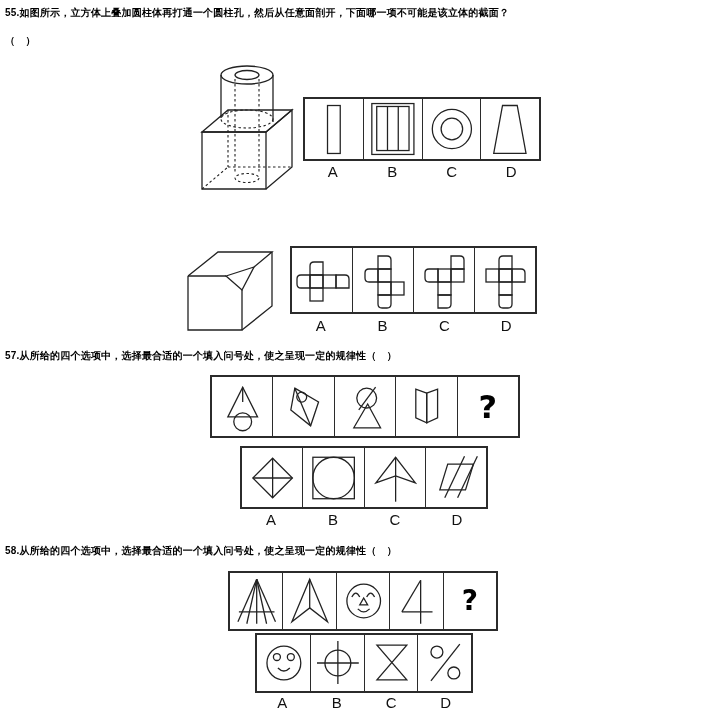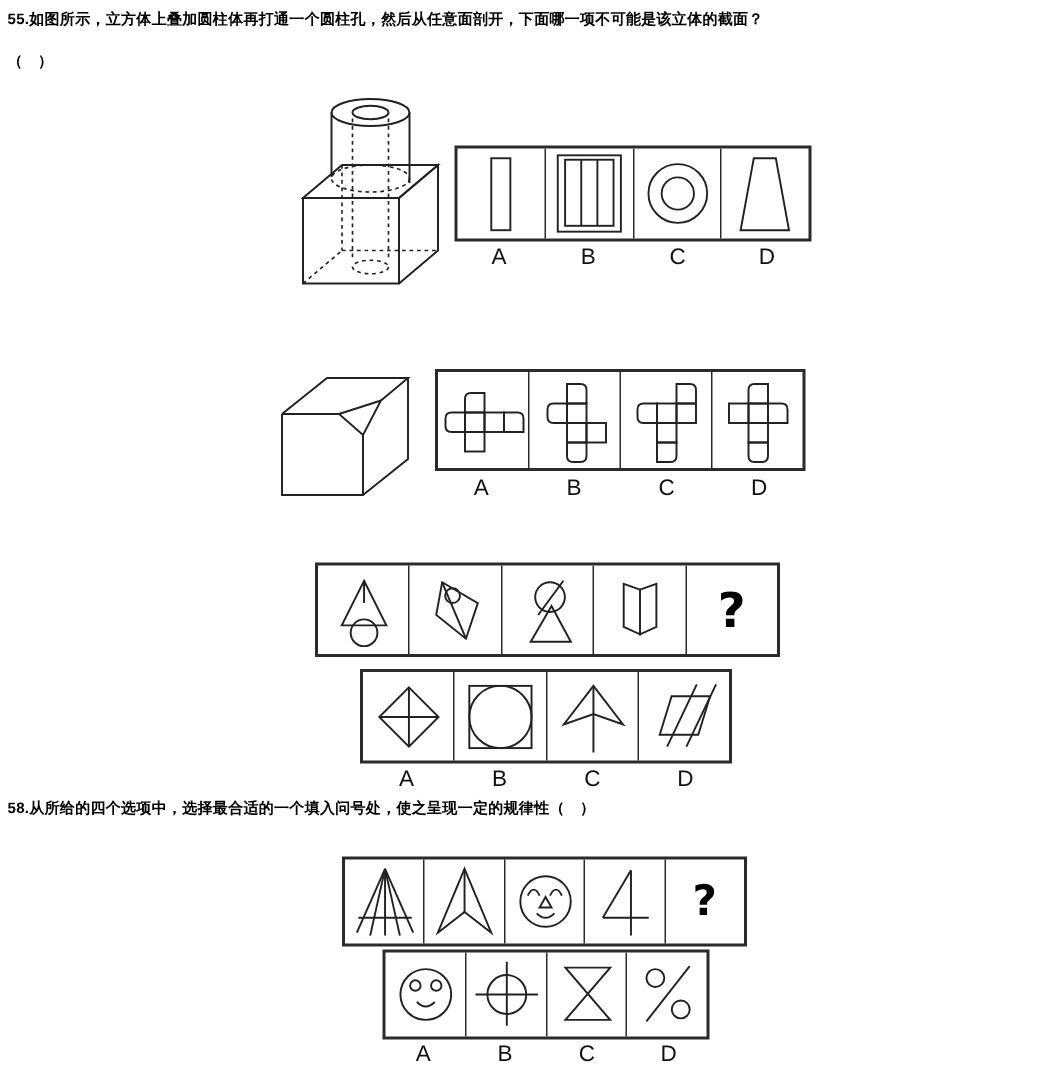--- a/index.html
+++ b/index.html
@@ -130,20 +130,21 @@
       </svg>
     </div>
   </div>
   <div class="labels" style="left:290px; top:317px; width:247px">
     <span>A</span>
     <span>B</span>
     <span>C</span>
     <span>D</span>
   </div>
 
+  <div class="qtext" style="top:349px">57.从所给的四个选项中，选择最合适的一个填入问号处，使之呈现一定的规律性（　）</div>
 
   <div class="box" style="left:210px; top:375px; width:310px; height:63px">
     <div class="cell">
       <svg viewBox="0 0 61 59">
         <path class="st" d="M31,10 L46,40 H16 Z"></path>
         <line class="st" x1="31" y1="10" x2="31" y2="25"></line>
         <circle class="st" cx="31" cy="45" r="9"></circle>
       </svg>
     </div>
     <div class="cell">
@@ -199,21 +200,21 @@
       </svg>
     </div>
   </div>
   <div class="labels" style="left:240px; top:511px; width:248px">
     <span>A</span>
     <span>B</span>
     <span>C</span>
     <span>D</span>
   </div>
 
-  <div class="qtext" style="top:532px">58.从所给的四个选项中，选择最合适的一个填入问号处，使之呈现一定的规律性（　）</div>
+  <div class="qtext" style="top:544px">58.从所给的四个选项中，选择最合适的一个填入问号处，使之呈现一定的规律性（　）</div>
 
   <div class="box" style="left:228px; top:571px; width:270px; height:60px">
     <div class="cell">
       <svg viewBox="0 0 53 56">
         <line class="st" x1="27" y1="6" x2="8" y2="49"></line>
         <line class="st" x1="27" y1="6" x2="17" y2="51"></line>
         <line class="st" x1="27" y1="6" x2="27" y2="51"></line>
         <line class="st" x1="27" y1="6" x2="37" y2="51"></line>
         <line class="st" x1="27" y1="6" x2="46" y2="49"></line>
         <line class="st" x1="9" y1="39" x2="45" y2="39"></line>

